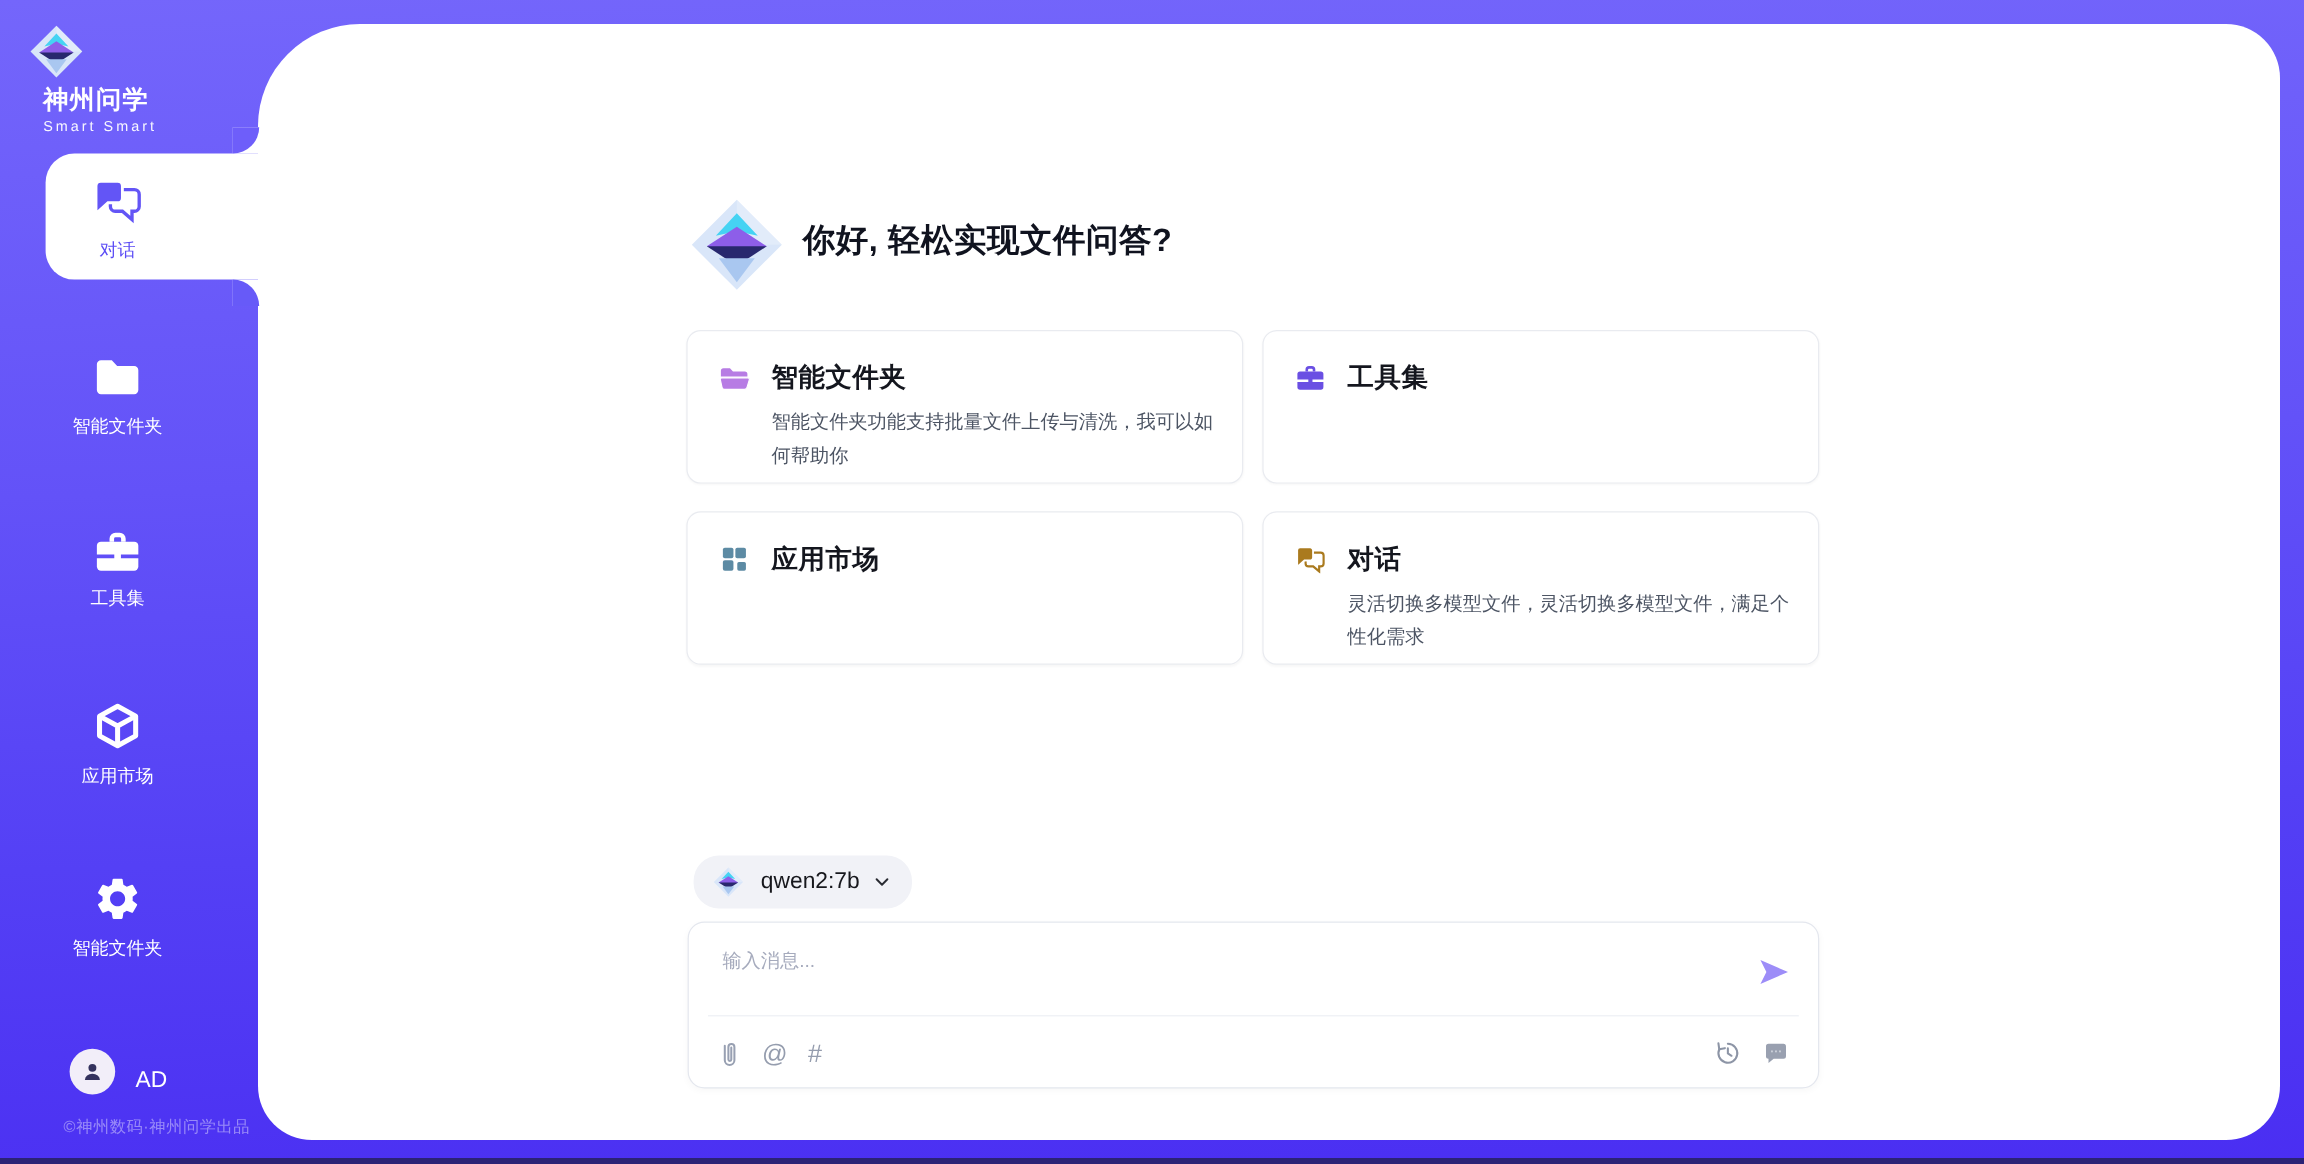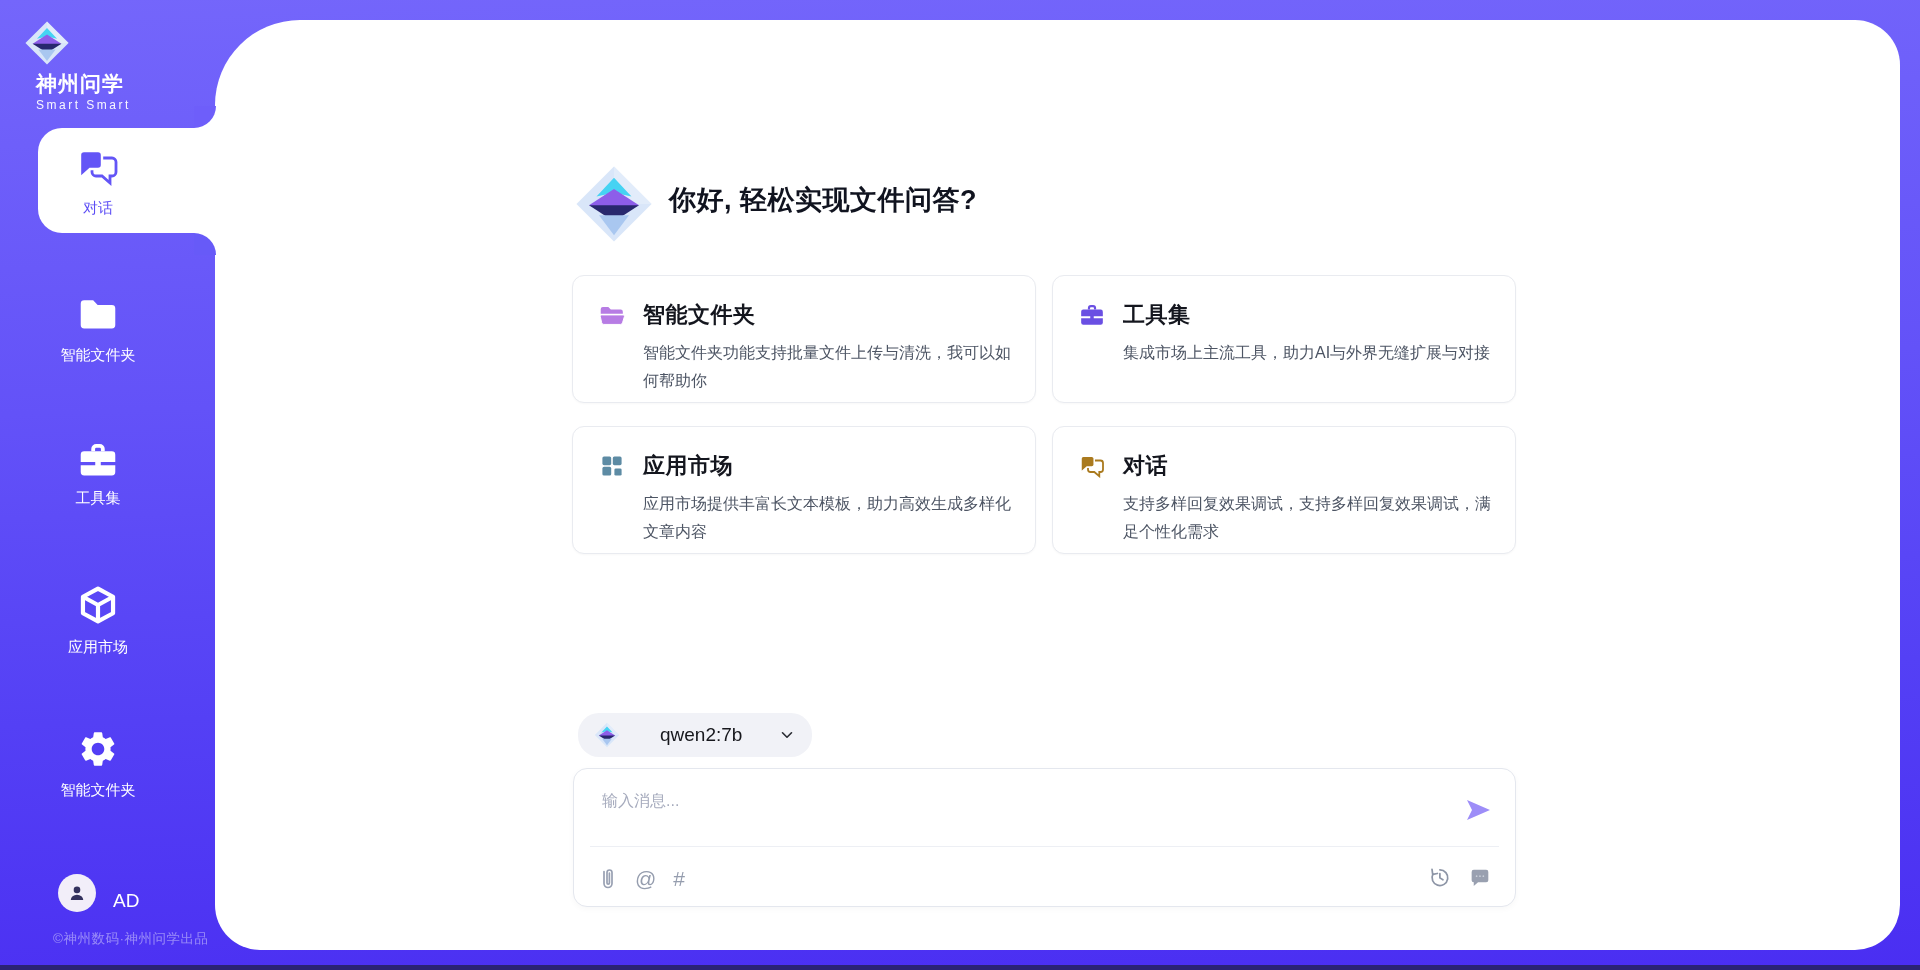--- a/index.html
+++ b/index.html
@@ -66,21 +66,21 @@
   .card h3{margin:0 0 9px 0;font-size:22px;font-weight:bold;color:#14161e;letter-spacing:.5px;}
   .card p{margin:0;font-size:16px;line-height:28px;color:#4d5564;width:374px;}
   .card.c1{left:572px;top:275px;}
   .card.c2{left:1052px;top:275px;}
   .card.c3{left:572px;top:426px;}
   .card.c4{left:1052px;top:426px;}
 
   
   .model-pill{
     position:absolute;left:578px;top:713px;height:44px;border-radius:21px;
-    background:#f1f2f7;display:inline-flex;align-items:center;padding:0 16px;cursor:pointer;gap:26px;
+    background:#f1f2f7;display:inline-flex;align-items:center;padding:0 16px;cursor:pointer;
   }
   .model-pill .dia{width:26px;height:26px;}
   .model-name{margin:0 10px 0 14px;font-size:19px;color:#17181d;}
 
   
   .composer{
     position:absolute;left:573px;top:768px;width:943px;height:139px;box-sizing:border-box;
     background:#fff;border:1px solid #e4e7ee;border-radius:14px;
     box-shadow:0 2px 6px rgba(20,20,40,.03);
   }
@@ -207,51 +207,49 @@
         <g stroke="#6a4fe3">
           <path d="M9.2,6 V4.6 a1.8,1.8 0 0 1 1.8,-1.8 h2 a1.8,1.8 0 0 1 1.8,1.8 V6" fill="none" stroke-width="2"></path>
           <path d="M2,8 a2,2 0 0 1 2,-2 h16 a2,2 0 0 1 2,2 v4.2 H2 Z" stroke="none"></path>
           <path d="M2,14 h20 v4 a2,2 0 0 1 -2,2 H4 a2,2 0 0 1 -2,-2 Z" stroke="none"></path>
           <rect x="10.4" y="11" width="3.2" height="4.8" rx="0.8" stroke="none"></rect>
         </g>
       </g>
     </svg>
     <div class="ctext">
       <h3>工具集</h3>
-      <p>集成市场上主流工具，助力AI与外界无缝扩展与对接</p>
     </div>
   </div>
 
   <div class="card c3">
     <svg class="cicon" width="26" height="24" viewBox="0 0 24 24">
       <g fill="#5d8ba4">
         <rect x="2.4" y="2.4" width="8.8" height="8.8" rx="1.6"></rect>
         <rect x="12.8" y="2.4" width="8.8" height="8.8" rx="1.6"></rect>
         <rect x="2.4" y="12.8" width="8.8" height="8.8" rx="1.6"></rect>
         <rect x="14.4" y="14.4" width="7.2" height="7.2" rx="1.4"></rect>
       </g>
     </svg>
     <div class="ctext">
       <h3>应用市场</h3>
-      <p>应用市场提供丰富长文本模板，助力高效生成多样化文章内容</p>
     </div>
   </div>
 
   <div class="card c4">
     <svg class="cicon" width="26" height="24" viewBox="0 0 26 24">
       <g fill="#aa7a1e">
         <g stroke="#aa7a1e">
           <path d="M15,6.5 h6.5 a2.5,2.5 0 0 1 2.5,2.5 v6.5 a2.5,2.5 0 0 1 -2.5,2.5 h-1.2 v4.2 l-5,-4.2 h-3.8 a2.5,2.5 0 0 1 -2.5,-2.5 v-1.8" fill="none" stroke-width="1.8"></path>
           <path d="M2,4.6 a2.4,2.4 0 0 1 2.4,-2.4 h8.4 a2.4,2.4 0 0 1 2.4,2.4 v6 a2.4,2.4 0 0 1 -2.4,2.4 H8 L2,18.4 z" stroke="#ffffff" stroke-width="1.5"></path>
         </g>
       </g>
     </svg>
     <div class="ctext">
       <h3>对话</h3>
-      <p>支持多样回复效果调试，支持多样回复效果调试，满足个性化需求</p>
+      <p>灵活切换多模型文件，灵活切换多模型文件，满足个性化需求</p>
     </div>
   </div>
 
   <div class="model-pill">
     <svg class="dia">
         <use href="#dia"></use>
       </svg>
     <span class="model-name">qwen2:7b</span>
     <svg width="18" height="18" viewBox="0 0 20 20">
       <polyline points="5,7.5 10,12.5 15,7.5" fill="none" stroke="#2a2c33" stroke-width="1.8" stroke-linecap="round" stroke-linejoin="round"></polyline>

